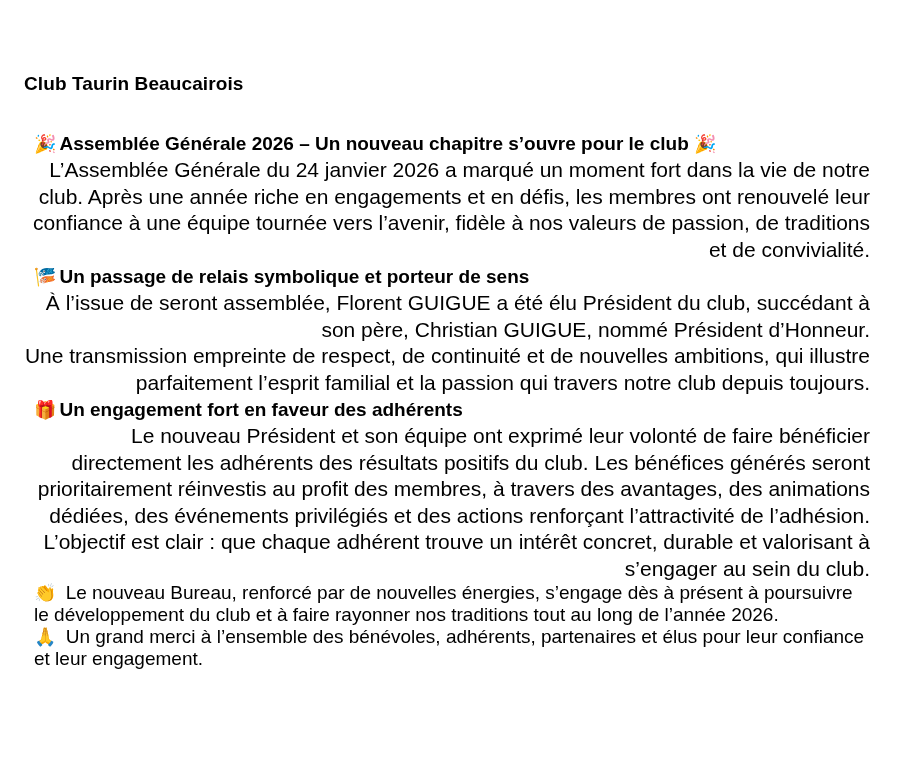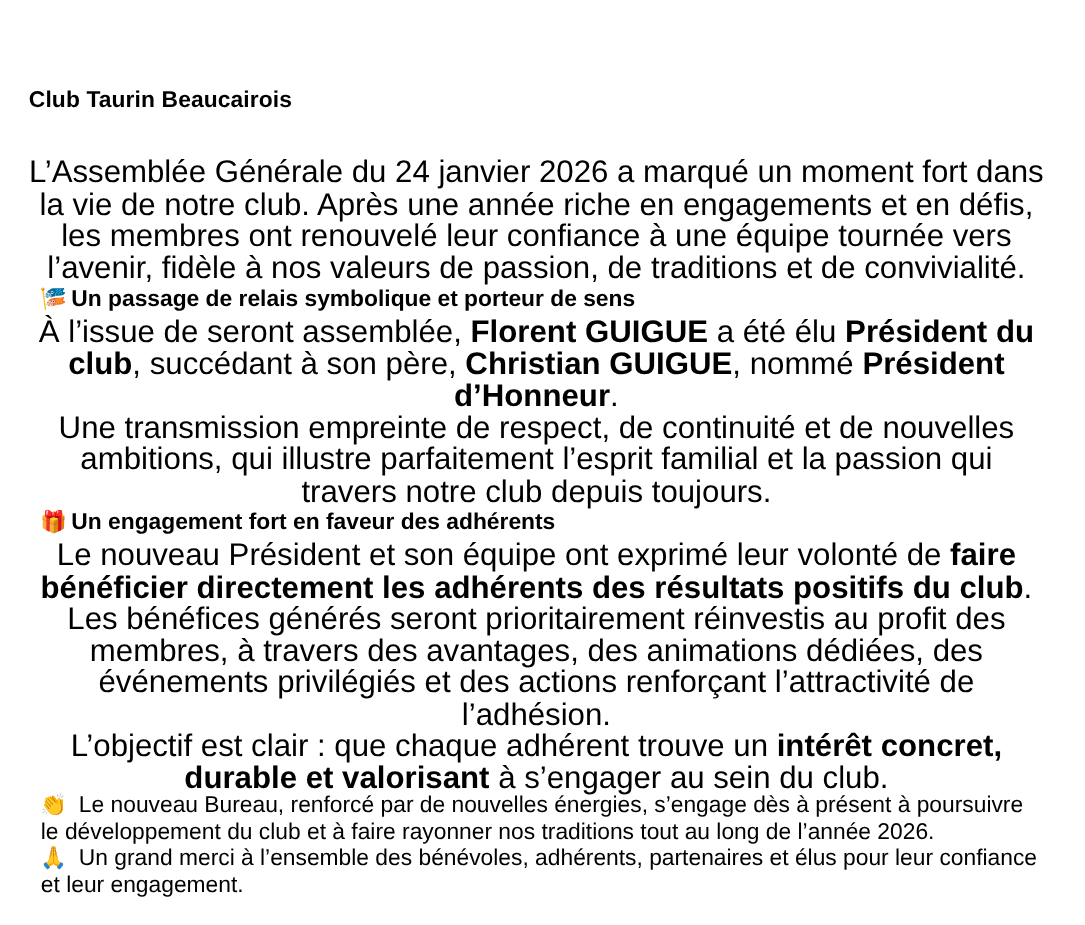--- a/index.html
+++ b/index.html
@@ -37,26 +37,26 @@
     line-height: 27px;
     margin: 0;
     white-space: nowrap;
   }
   .heading .emoji {
     font-weight: normal;
     font-size: 18px;
     padding-right: 3px;
   }
   p.para {
-    font-size: 26px;
+    font-size: 21px;
     line-height: 26.5px;
     margin: 0;
-    text-align: center;
+    text-align: right;
   }
-  p.para b { font-weight: bold; }
+  p.para b { font-weight: normal; }
   .bullet-line {
     font-size: 19px;
     line-height: 22px;
     margin: 0;
   }
   .bullet-line .emoji {
     font-size: 18px;
     padding-right: 4px;
   }
   .indent-lead { padding-left: 10px; }
@@ -69,20 +69,21 @@
 <body>
 
 <div class="page">
 
   <h1 class="doc-title">Club Taurin Beaucairois</h1>
 
   <div class="spacer-1"></div>
 
   <div id="sections-root">
       <div class="section">
+        <div class="heading indent-lead"><span class="emoji">🎉</span><span>Assemblée Générale 2026 – Un nouveau chapitre s’ouvre pour le club</span><span class="emoji"> 🎉</span></div>
         <p class="para"><span>L’Assemblée Générale du 24 janvier 2026 a marqué un moment fort dans la vie de notre club. Après une année riche en engagements et en défis, les membres ont renouvelé leur confiance à une équipe tournée vers l’avenir, fidèle à nos valeurs de passion, de traditions et de convivialité.</span></p>
       </div>
       <div class="section">
         <div class="heading indent-lead"><span class="emoji">🎏</span><span>Un passage de relais symbolique et porteur de sens</span></div>
         <p class="para"><span>À l’issue de seront assemblée, </span><b>Florent GUIGUE</b><span> a été élu </span><b>Président du club</b><span>, succédant à son père, </span><b>Christian GUIGUE</b><span>, nommé </span><b>Président d’Honneur</b><span>.</span></p>
         <p class="para"><span>Une transmission empreinte de respect, de continuité et de nouvelles ambitions, qui illustre parfaitement l’esprit familial et la passion qui travers notre club depuis toujours.</span></p>
       </div>
       <div class="section">
         <div class="heading indent-lead"><span class="emoji">🎁</span><span>Un engagement fort en faveur des adhérents</span></div>
         <p class="para"><span>Le nouveau Président et son équipe ont exprimé leur volonté de </span><b>faire bénéficier directement les adhérents des résultats positifs du club</b><span>. Les bénéfices générés seront prioritairement réinvestis au profit des membres, à travers des avantages, des animations dédiées, des événements privilégiés et des actions renforçant l’attractivité de l’adhésion.</span></p>

